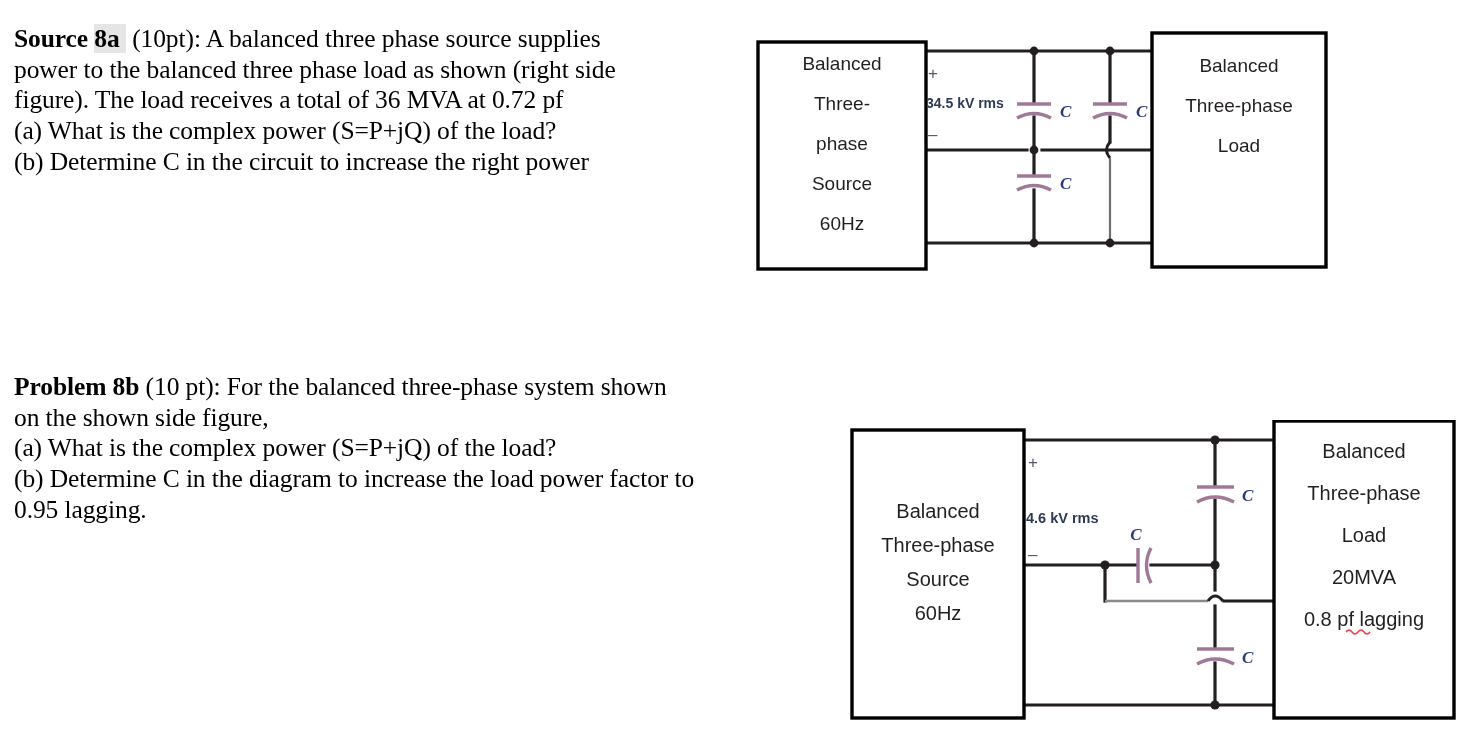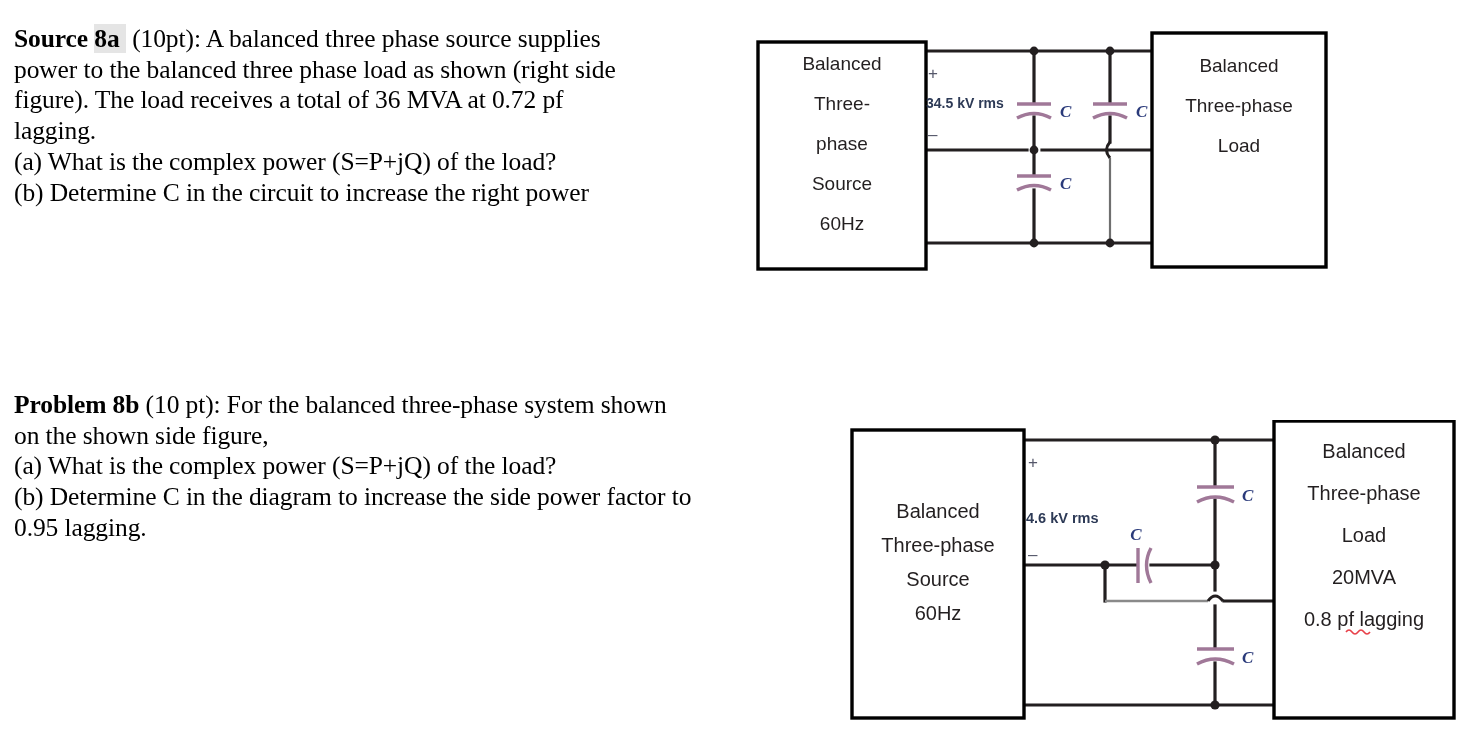--- a/index.html
+++ b/index.html
@@ -20,21 +20,21 @@
   
   .problem-text {
     position: absolute;
     font-family: "Liberation Serif", serif;
     font-size: 25.5px;
     line-height: 1.205;
     color: #000;
     letter-spacing: -0.1px;
   }
   #problem-8a-text { left: 14px; top: 24px; width: 740px; }
-  #problem-8b-text { left: 14px; top: 390px; width: 845px; }
+  #problem-8b-text { left: 14px; top: 372px; width: 845px; }
 
   .p-line { white-space: nowrap; }
   .bold { font-weight: bold; }
   .hl {
     background: #e5e5e5;
   }
 
   
   .figure {
     position: absolute;
@@ -76,30 +76,29 @@
     fill: #2a3a7a;
   }
 </style>
 </head>
 <body>
 
 <div class="problem-text" id="problem-8a-text">
   <div class="p-line"><span class="bold">Source </span><span class="bold hl">8a</span><span class="hl">&nbsp;</span><span> (10pt): A balanced three phase source supplies</span></div>
   <div class="p-line">power to the balanced three phase load as shown (right side</div>
   <div class="p-line">figure). The load receives a total of 36 MVA at 0.72 pf</div>
-  <div class="p-line">lagging.</div>
   <div class="p-line">(a) What is the complex power (S=P+jQ) of the load?</div>
   <div class="p-line">(b) Determine C in the circuit to increase the right power</div>
 </div>
 
 <div class="problem-text" id="problem-8b-text">
   <div class="p-line"><span class="bold">Problem 8b</span><span> (10 pt): For the balanced three-phase system shown</span></div>
   <div class="p-line">on the shown side figure,</div>
   <div class="p-line">(a) What is the complex power (S=P+jQ) of the load?</div>
-  <div class="p-line">(b) Determine C in the diagram to increase the side power factor to</div>
+  <div class="p-line">(b) Determine C in the diagram to increase the load power factor to</div>
   <div class="p-line">0.95 lagging.</div>
 </div>
 
 <div class="figure" id="figure-8a" style="left:752px; top:22px;">
   <svg width="600" height="262" viewBox="0 0 600 262" xmlns="http://www.w3.org/2000/svg">
 
     <g stroke="#231f20" stroke-width="3.2" fill="none" stroke-linecap="square">
 
       <line x1="172" y1="29" x2="402" y2="29"></line>
 

